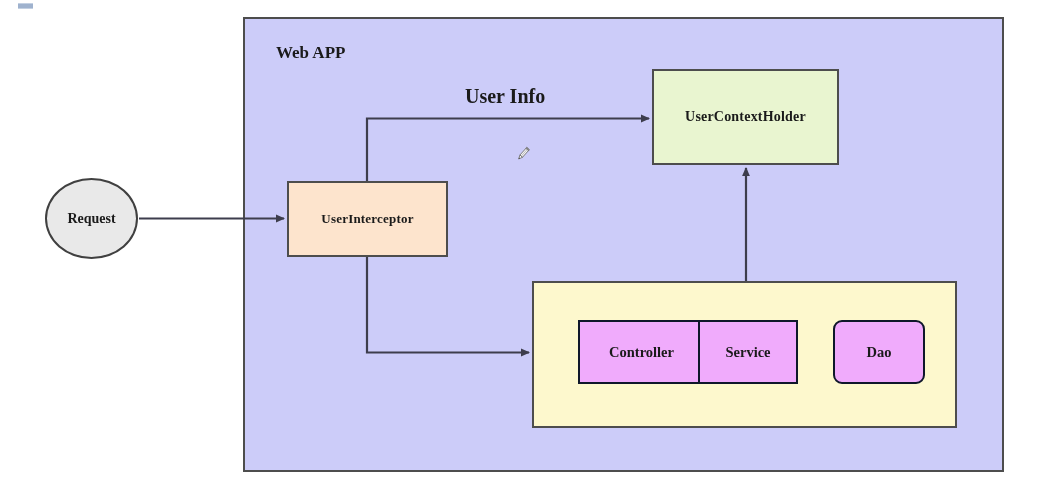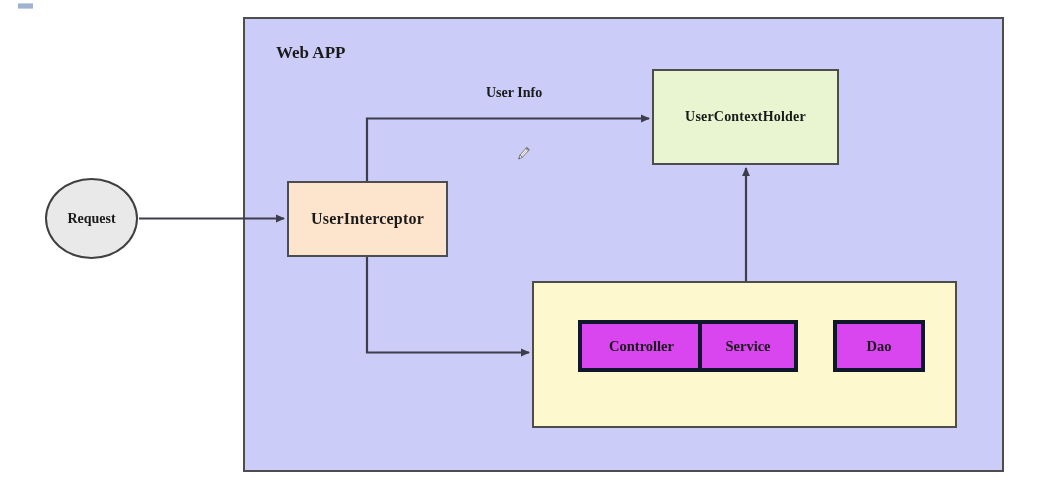--- a/index.html
+++ b/index.html
@@ -79,21 +79,21 @@
     font-weight: bold;
     color: #1a1a1a;
   }
 
   #user-interceptor-node {
     left: 287px;
     top: 181px;
     width: 161px;
     height: 76px;
     background: #fde4cd;
-    font-size: 16px;
+    font-size: 13px;
   }
 
   #user-context-holder-node {
     left: 652px;
     top: 69px;
     width: 187px;
     height: 96px;
     background: #e9f5d0;
     font-size: 14px;
   }
@@ -105,40 +105,40 @@
     height: 147px;
     background: #fdf8cd;
     border: 2px solid #4d4d4d;
     box-sizing: border-box;
     position: absolute;
   }
 
   .layer-box {
     position: absolute;
     box-sizing: border-box;
-    border: 4px solid #0f172a;
-    background: #d946ef;
+    border: 2px solid #0f172a;
+    background: #f0abfc;
     display: flex;
     align-items: center;
     justify-content: center;
     font-size: 14.5px;
     font-weight: bold;
     color: #1a1a1a;
     top: 320px;
-    height: 52px;
+    height: 64px;
   }
   #layer-controller { left: 578px; width: 127px; }
   #layer-service    { left: 698px; width: 100px; }
-  #layer-dao        { left: 833px; width: 92px;  }
+  #layer-dao        { left: 833px; width: 92px; border-radius: 9px;  }
 
   #user-info-label {
     position: absolute;
-    left: 486px;
+    left: 465px;
     top: 85px;
-    font-size: 14px;
+    font-size: 20px;
     font-weight: bold;
     color: #1a1a1a;
   }
 
   #arrows-svg {
     position: absolute;
     left: 0;
     top: 0;
     width: 1047px;
     height: 494px;

